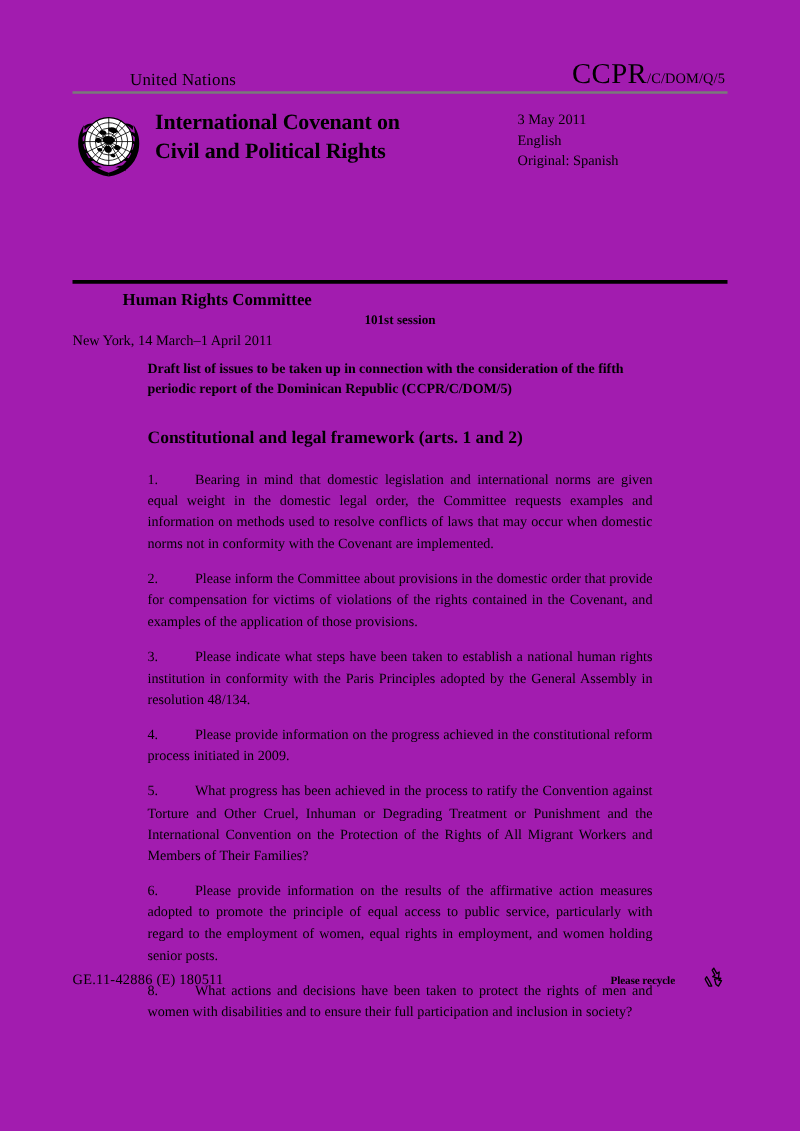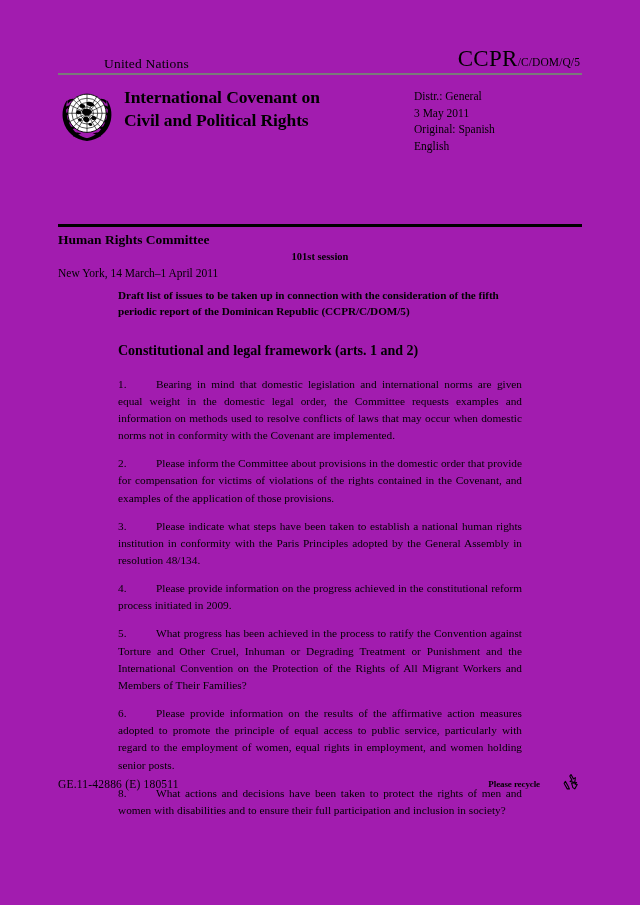--- a/index.html
+++ b/index.html
@@ -107,20 +107,21 @@
     position: absolute;
     left: 58px;
     top: 232px;
     width: 524px;
   }
   .committee-name {
     font-family: "Liberation Serif", serif;
     font-weight: bold;
     font-size: 13.5px;
     line-height: 1.25;
+    margin-left: 40px;
   }
   .committee-session {
     font-family: Liberation Serif, serif;
     font-weight: bold;
     font-size: 10.5px;
     line-height: 1.3;
     margin-top: 1px;
     text-align: center;
   }
   .committee-place {
@@ -274,24 +275,23 @@
           </g>
         </svg>
       </div>
 
       <div class="cov-title">
         <div>International Covenant on</div>
         <div>Civil and Political Rights</div>
       </div>
 
       <div class="distr">
-        <div>Distr.: General</div>
         <div>3 May 2011</div>
+        <div>English</div>
         <div>Original: Spanish</div>
-        <div>English</div>
       </div>
 
     </div>
   </div>
 
   <div class="rule-heavy"></div>
 
   <div class="committee">
     <div class="committee-name">Human Rights Committee</div>
     <div class="committee-session">101st session</div>

